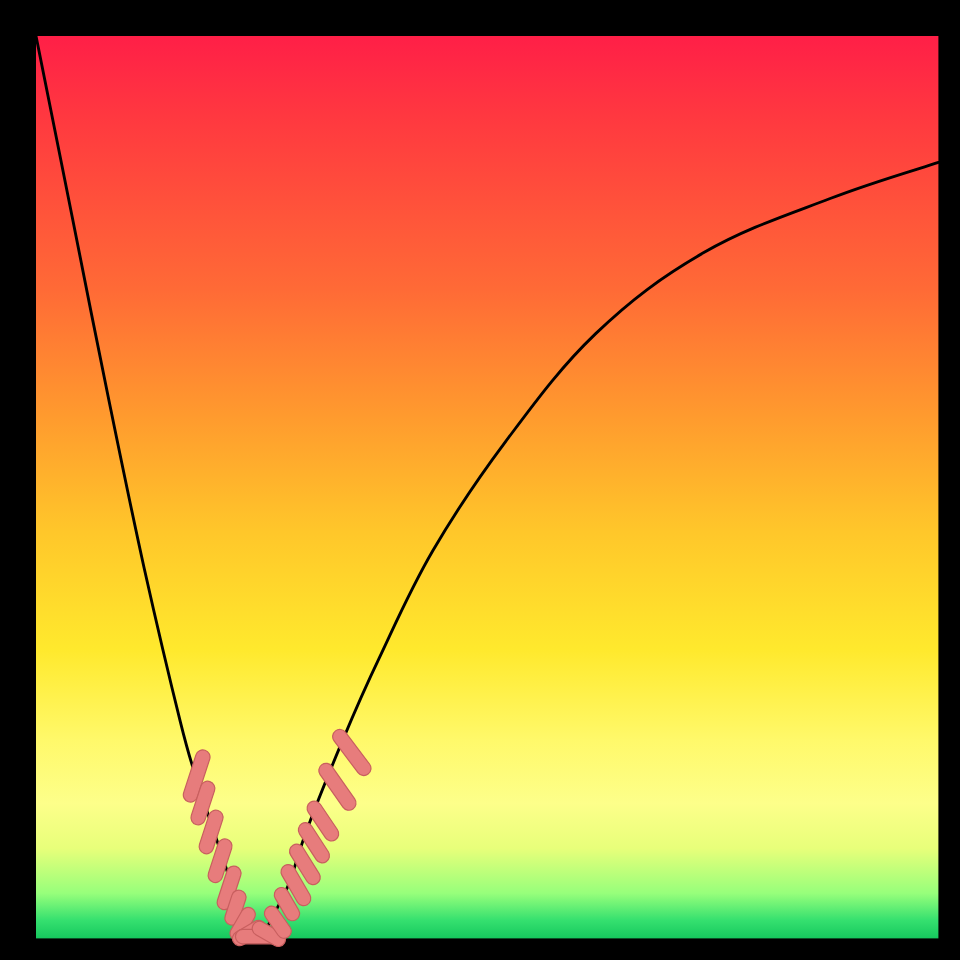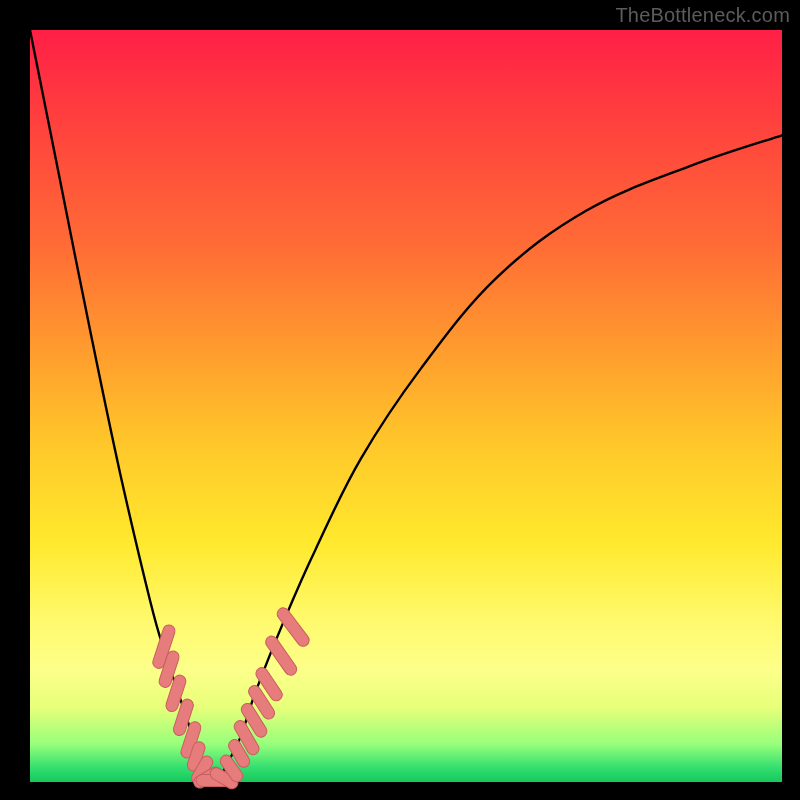--- a/index.html
+++ b/index.html
@@ -59,21 +59,20 @@
     width: 752px;
     height: 752px;
     overflow: visible;
   }
 </style>
 </head>
 <body>
 
 <div class="frame">
 
-  <div class="watermark">TheBottleneck.com</div>
 
   <div class="plot">
     <svg class="curves" viewBox="0 0 752 752" preserveAspectRatio="none">
       <path id="curve-path" fill="none" stroke="#000000" stroke-width="2.4" stroke-linecap="round" stroke-linejoin="round" d="M 0.0 0.0 C 5.4 27.1, 19.3 96.3, 30.1 150.4 C 40.9 204.5, 49.3 248.0, 60.2 300.8 C 71.0 353.6, 79.4 395.0, 90.2 443.7 C 101.1 492.4, 112.2 539.0, 120.3 571.5 C 128.4 604.0, 129.9 606.6, 135.4 624.2 C 140.8 641.8, 145.0 653.0, 150.4 669.3 C 155.8 685.5, 161.4 702.2, 165.4 714.4 C 169.5 726.6, 170.3 730.2, 173.0 737.0 C 175.7 743.7, 177.8 749.3, 180.5 752.0 C 183.2 754.7, 185.3 754.7, 188.0 752.0 C 190.7 749.3, 191.5 745.1, 195.5 737.0 C 199.6 728.8, 205.1 720.4, 210.6 706.9 C 216.0 693.3, 217.5 683.4, 225.6 661.8 C 233.7 640.1, 244.9 612.3, 255.7 586.6 C 266.5 560.8, 272.2 547.3, 285.8 518.9 C 299.3 490.5, 311.9 461.1, 330.9 428.6 C 349.8 396.2, 366.7 370.9, 391.0 338.4 C 415.4 305.9, 436.5 276.6, 466.2 248.2 C 496.0 219.7, 521.3 200.8, 556.5 180.5 C 591.7 160.2, 626.6 148.9, 661.8 135.4 C 697.0 121.8, 735.8 110.7, 752.0 105.3"></path>
       <g id="markers">
           <g transform="translate(133.9 616.6) rotate(-72)">
             <rect x="-22.6" y="-6.0" width="45.1" height="12.0" rx="6.0" ry="6.0" fill="#e77c7c" stroke="#c85f5f" stroke-width="1"></rect>
           </g>
           <g transform="translate(139.1 639.2) rotate(-72)">
             <rect x="-18.8" y="-6.0" width="37.6" height="12.0" rx="6.0" ry="6.0" fill="#e77c7c" stroke="#c85f5f" stroke-width="1"></rect>

